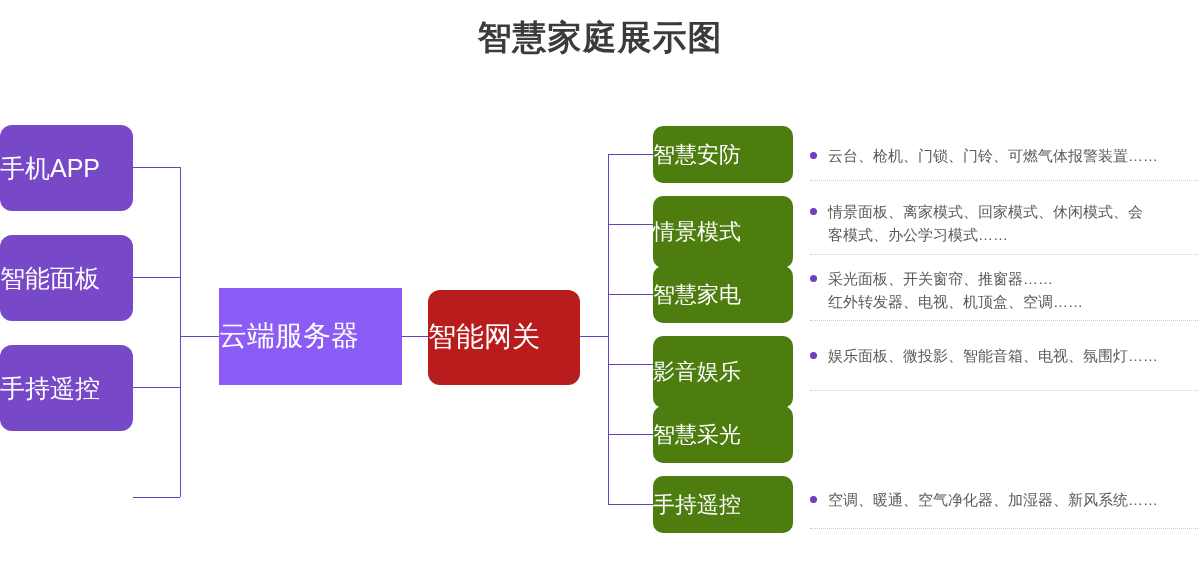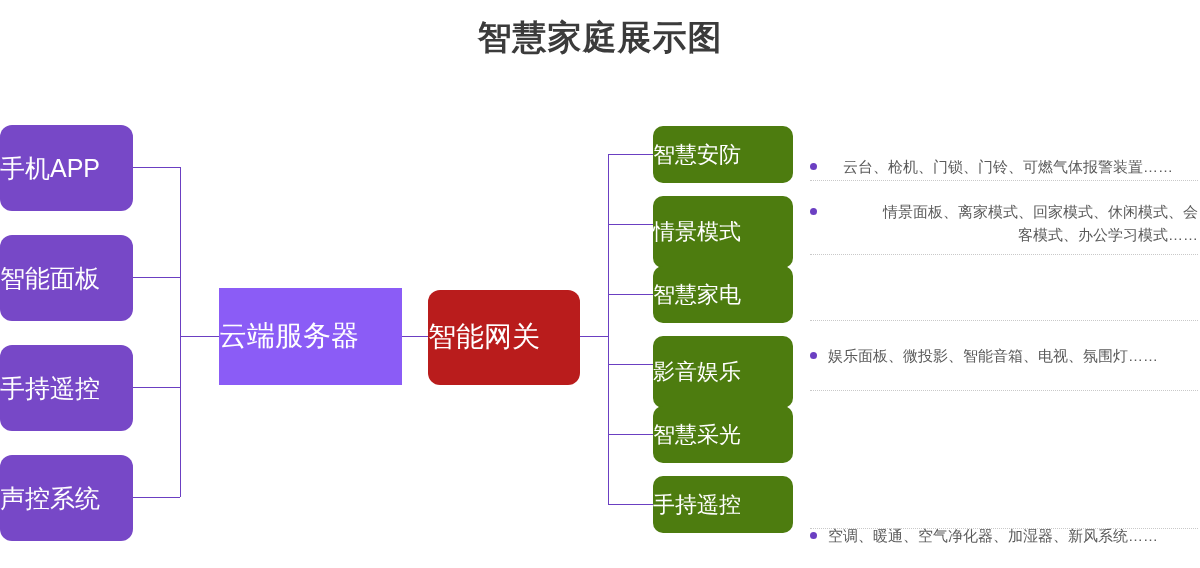--- a/index.html
+++ b/index.html
@@ -120,23 +120,20 @@
 
   <div class="node node-purple-round" style="left:0px; top:125px; width:133px; height:86px;">
     <span>手机APP</span>
   </div>
   <div class="node node-purple-round" style="left:0px; top:235px; width:133px; height:86px;">
     <span>智能面板</span>
   </div>
   <div class="node node-purple-round" style="left:0px; top:345px; width:133px; height:86px;">
     <span>手持遥控</span>
   </div>
-  <div class="node node-purple-round" style="left:0px; top:455px; width:133px; height:86px;">
-    <span>声控系统</span>
-  </div>
 
   <div class="hline" style="left:133px; top:167px; width:47px;"></div>
   <div class="hline" style="left:133px; top:277px; width:47px;"></div>
   <div class="hline" style="left:133px; top:387px; width:47px;"></div>
   <div class="hline" style="left:133px; top:497px; width:47px;"></div>
   <div class="vline" style="left:180px; top:167px; height:330px;"></div>
   <div class="hline" style="left:180px; top:336px; width:39px;"></div>
 
   <div class="node node-purple-sq" style="left:219px; top:288px; width:183px; height:97px;">
     <span>云端服务器</span>
@@ -170,40 +167,45 @@
   <div class="node node-gold-round" style="left:653px; top:336px; width:140px; height:72px;">
     <span>影音娱乐</span>
   </div>
   <div class="node node-gold-round" style="left:653px; top:406px; width:140px; height:57px;">
     <span>智慧采光</span>
   </div>
   <div class="node node-gold-round" style="left:653px; top:476px; width:140px; height:57px;">
     <span>手持遥控</span>
   </div>
 
-  <div class="desc-row" style="top:155px;gap:15px;">
+  <div class="desc-row" style="top:144px;">
     <span class="bullet"></span>
     <span class="desc-text">云台、枪机、门锁、门铃、可燃气体报警装置……</span>
   </div>
   <div class="divider" style="top:180px;"></div>
 
-  <div class="desc-row" style="top:200px;text-align:right;">
+  <div class="desc-row" style="top:200px;">
     <span class="bullet"></span>
     <span class="desc-text">情景面板、离家模式、回家模式、休闲模式、会
 客模式、办公学习模式……</span>
   </div>
   <div class="divider" style="top:254px;"></div>
 
+  <div class="desc-row" style="top:267px;">
+    <span class="bullet"></span>
+    <span class="desc-text">采光面板、开关窗帘、推窗器……
+红外转发器、电视、机顶盒、空调……</span>
+  </div>
   <div class="divider" style="top:320px;"></div>
 
   <div class="desc-row" style="top:344px;">
     <span class="bullet"></span>
     <span class="desc-text">娱乐面板、微投影、智能音箱、电视、氛围灯……</span>
   </div>
   <div class="divider" style="top:390px;"></div>
 
-  <div class="desc-row" style="top:488px;margin-top:36px;">
+  <div class="desc-row" style="top:488px;">
     <span class="bullet"></span>
     <span class="desc-text">空调、暖通、空气净化器、加湿器、新风系统……</span>
   </div>
   <div class="divider" style="top:528px;"></div>
 
 </div>
 
 </body></html>

